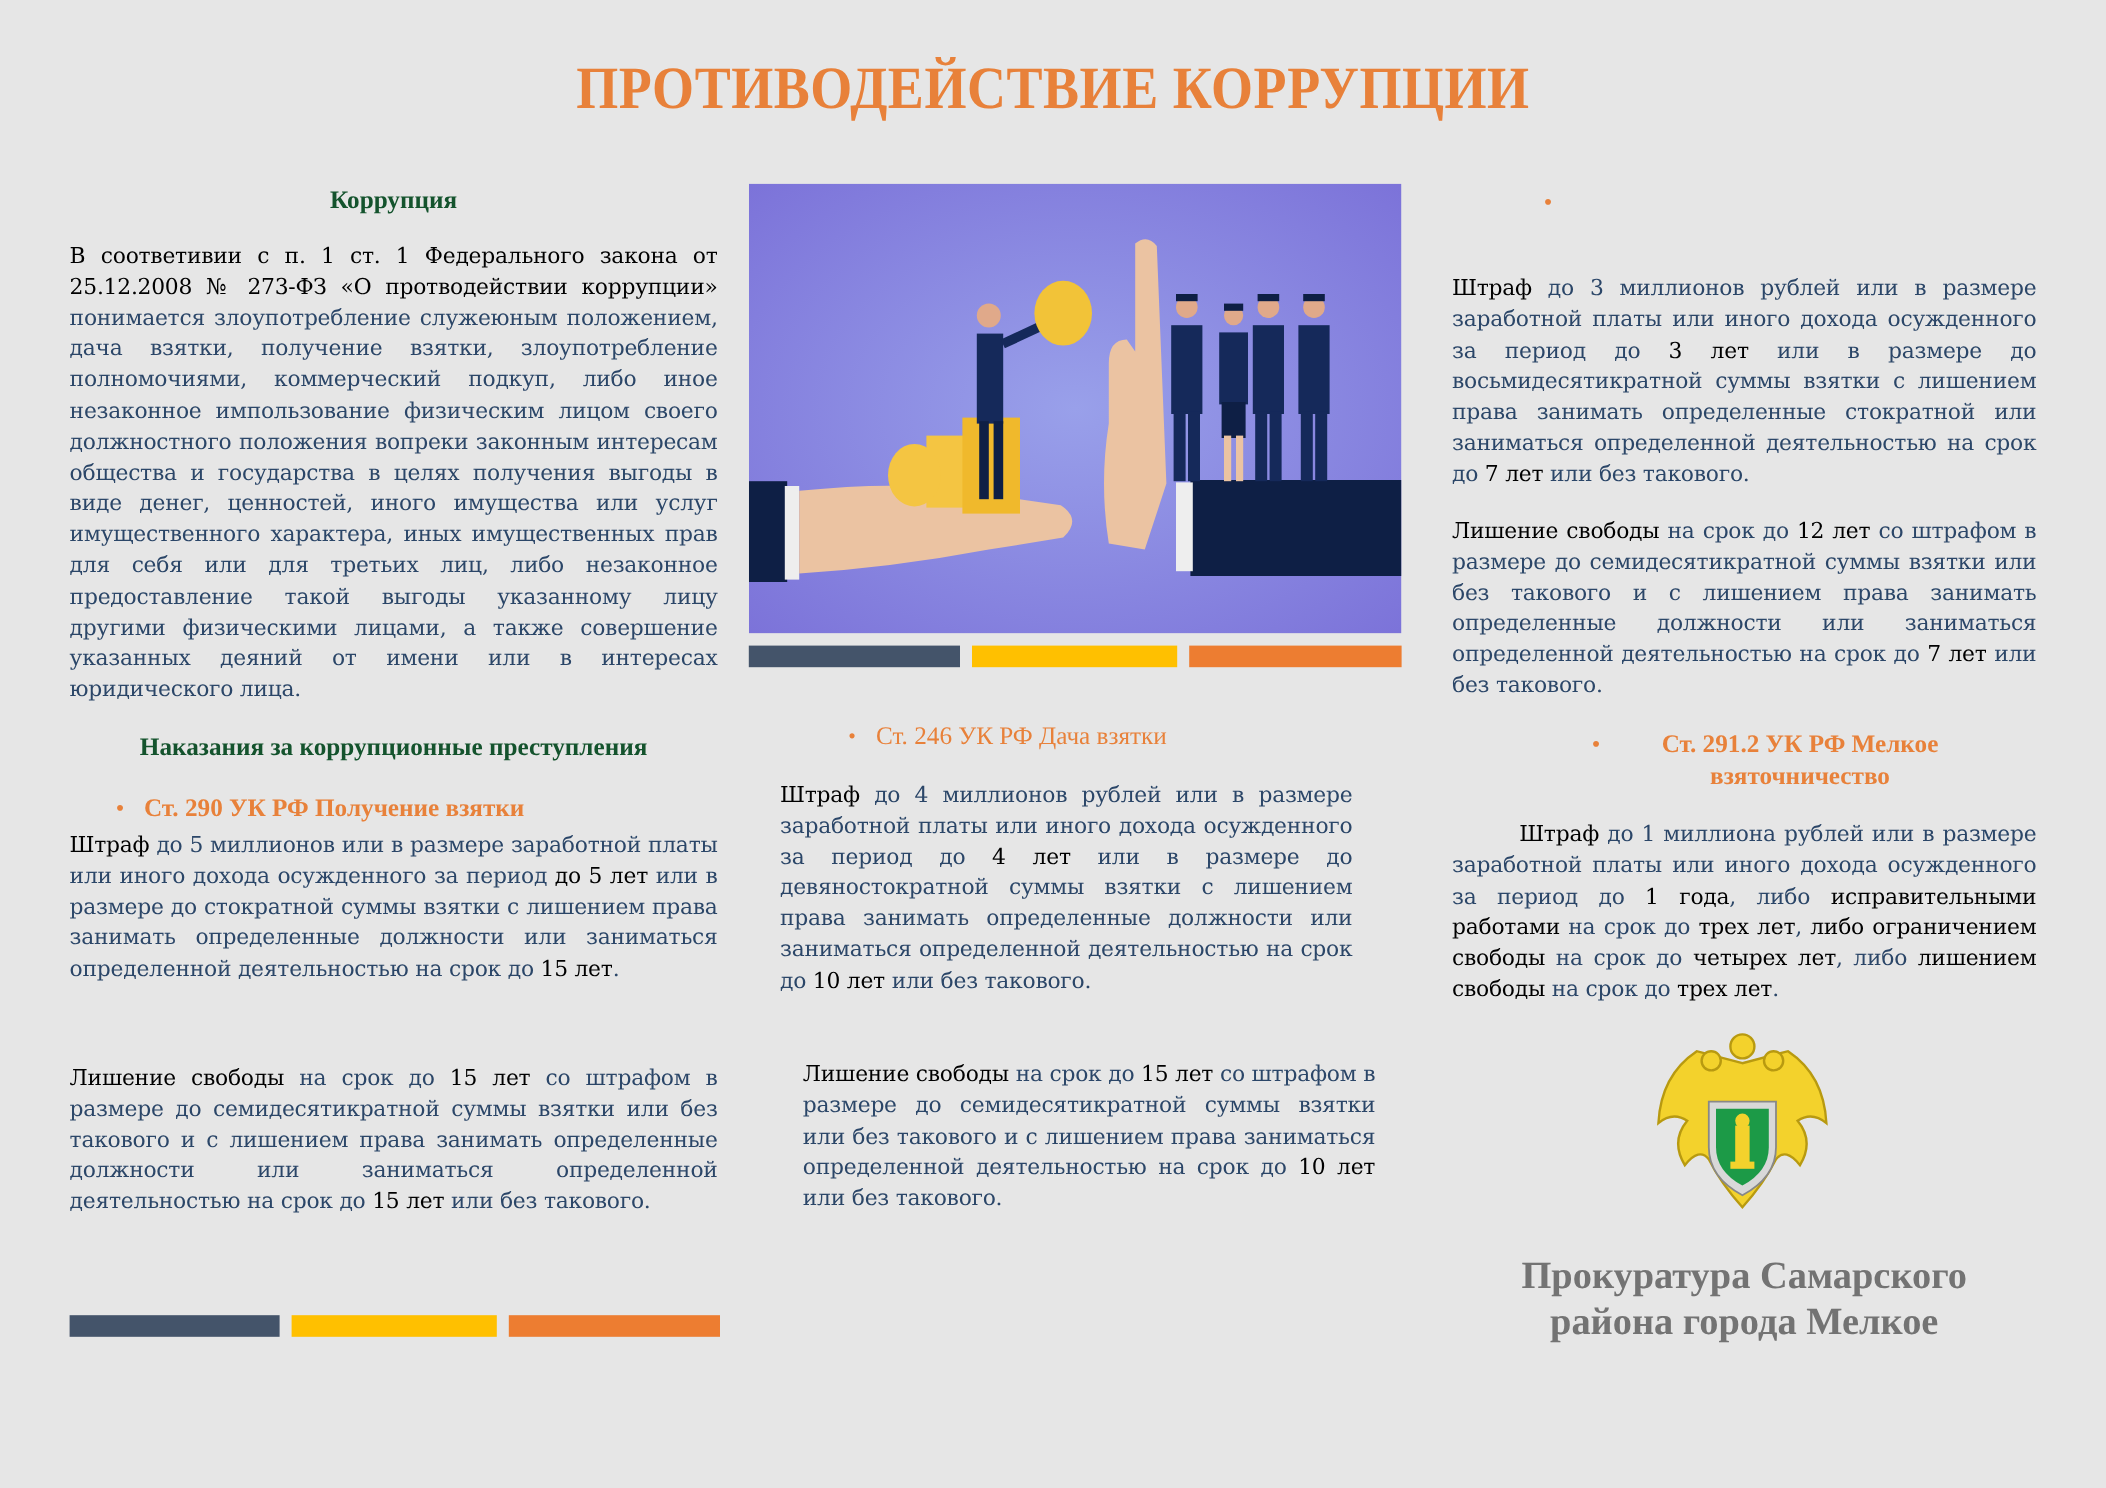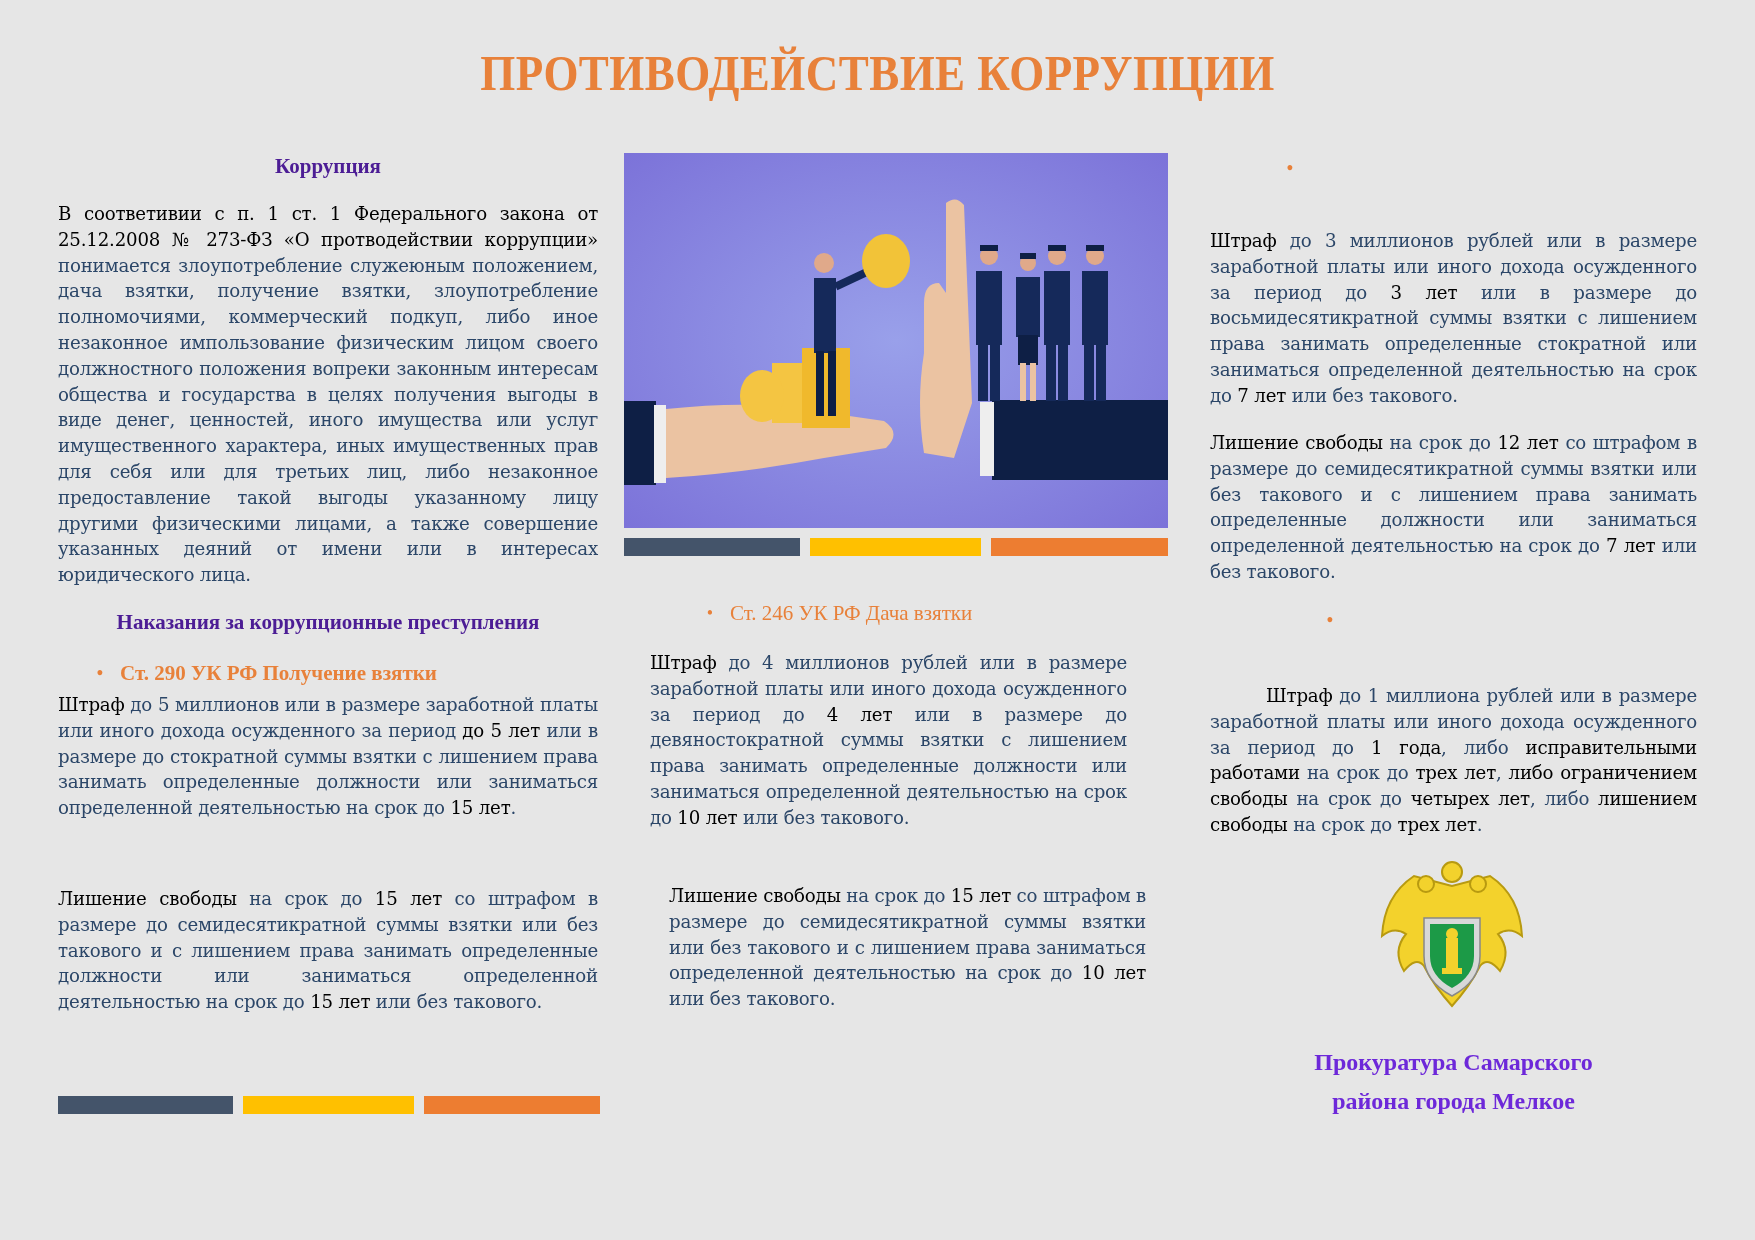--- a/index.html
+++ b/index.html
@@ -7,42 +7,42 @@
     width:1755px; height:1240px; background:#e6e6e6; position:relative; overflow:hidden;
     font-family:"DejaVu Serif", "Liberation Serif", serif; color:#2b4668;
   }
   .abs { position:absolute; }
   .title {
     left:0; width:1755px; top:44px; text-align:center;
     font-family:"Liberation Serif", serif; font-weight:bold; font-size:50px;
     color:#e8813a; letter-spacing:0.5px; transform:scaleX(0.9);
   }
   .heading {
-    font-family:"Liberation Serif", serif; font-weight:bold; color:#4c1d95; font-size:21px;
+    font-family:"Liberation Serif", serif; font-weight:bold; color:#14532d; font-size:21px;
     text-align:center;
   }
   .bullet-h {
     font-family:"Liberation Serif", serif; font-weight:bold; color:#e8813a; font-size:21px;
     display:flex; align-items:flex-start;
   }
   .bullet-h .dot { width:40px; flex:none; text-align:center; font-size:18px; line-height:26px; }
   .bullet-h .txt { flex:1; text-align:center; line-height:26px; }
   .para {
     font-family:"DejaVu Serif", serif; font-size:18.2px; line-height:25.8px; text-align:justify;
     color:#2b4668; letter-spacing:-0.2px;
   }
   .para .o { color:#000000; }
   .bars { display:flex; gap:10px; height:18px; }
   .bars div { height:100%; }
   .b1 { background:#44546a; }
   .b2 { background:#ffc000; }
   .b3 { background:#ed7d31; }
   .illus { left:624px; top:153px; width:544px; height:375px; overflow:hidden; }
   .org {
-    font-family:"Liberation Serif", serif; font-weight:bold; color:#6d28d9; font-size:24px;
+    font-family:"Liberation Serif", serif; font-weight:bold; color:#737373; font-size:32px;
     text-align:center; line-height:39px;
   }
 </style>
 </head>
 <body>
 
 <div class="abs title">ПРОТИВОДЕЙСТВИЕ КОРРУПЦИИ</div>
 
 <div class="abs heading" style="left:58px;width:540px;top:154px;">Коррупция</div>
 
@@ -157,20 +157,21 @@
 <div class="abs para" style="left:1210px;width:487px;top:228px;">
   <span class="o">Штраф</span><span> до 3 миллионов рублей или в размере заработной платы или иного дохода осужденного за период до </span><span class="o">3 лет</span><span> или в размере до восьмидесятикратной суммы взятки с лишением права занимать определенные стократной или заниматься определенной деятельностью на срок до </span><span class="o">7 лет</span><span> или без такового.</span>
 </div>
 
 <div class="abs para" style="left:1210px;width:487px;top:430px;">
   <span class="o">Лишение свободы</span><span> на срок до </span><span class="o">12 лет</span><span> со штрафом в размере до семидесятикратной суммы взятки или без такового и с лишением права занимать определенные должности или заниматься определенной деятельностью на срок до </span><span class="o">7 лет</span><span> или без такового.</span>
 </div>
 
 <div class="abs bullet-h" style="left:1310px;width:340px;top:607px;">
   <span class="dot">•</span>
+  <span class="txt">Ст. 291.2 УК РФ Мелкое взяточничество</span>
 </div>
 
 <div class="abs para" style="left:1210px;width:487px;top:683px;text-indent:56px;">
   <span class="o">Штраф</span><span> до 1 миллиона рублей или в размере заработной платы или иного дохода осужденного за период до </span><span class="o">1 года</span><span>, либо </span><span class="o">исправительными работами</span><span> на срок до </span><span class="o">трех лет</span><span>, </span><span class="o">либо ограничением свободы</span><span> на срок до </span><span class="o">четырех лет</span><span>, либо </span><span class="o">лишением свободы</span><span> на срок до </span><span class="o">трех лет</span><span>.</span>
 </div>
 
 <div class="abs" style="left:1374px;top:856px;width:156px;height:166px;">
   <svg width="156" height="166" viewBox="0 0 156 166" xmlns="http://www.w3.org/2000/svg">
     <path d="M78 30 L40 20 Q10 40 8 80 Q20 70 32 78 Q18 95 30 115 Q42 100 50 110 Q60 130 78 150 Q96 130 106 110 Q114 100 126 115 Q138 95 124 78 Q136 70 148 80 Q146 40 116 20 Z" fill="#f3d22c" stroke="#b89a10" stroke-width="2"></path>
     <circle cx="78" cy="16" r="10" fill="#f3d22c" stroke="#b89a10" stroke-width="2"></circle>

